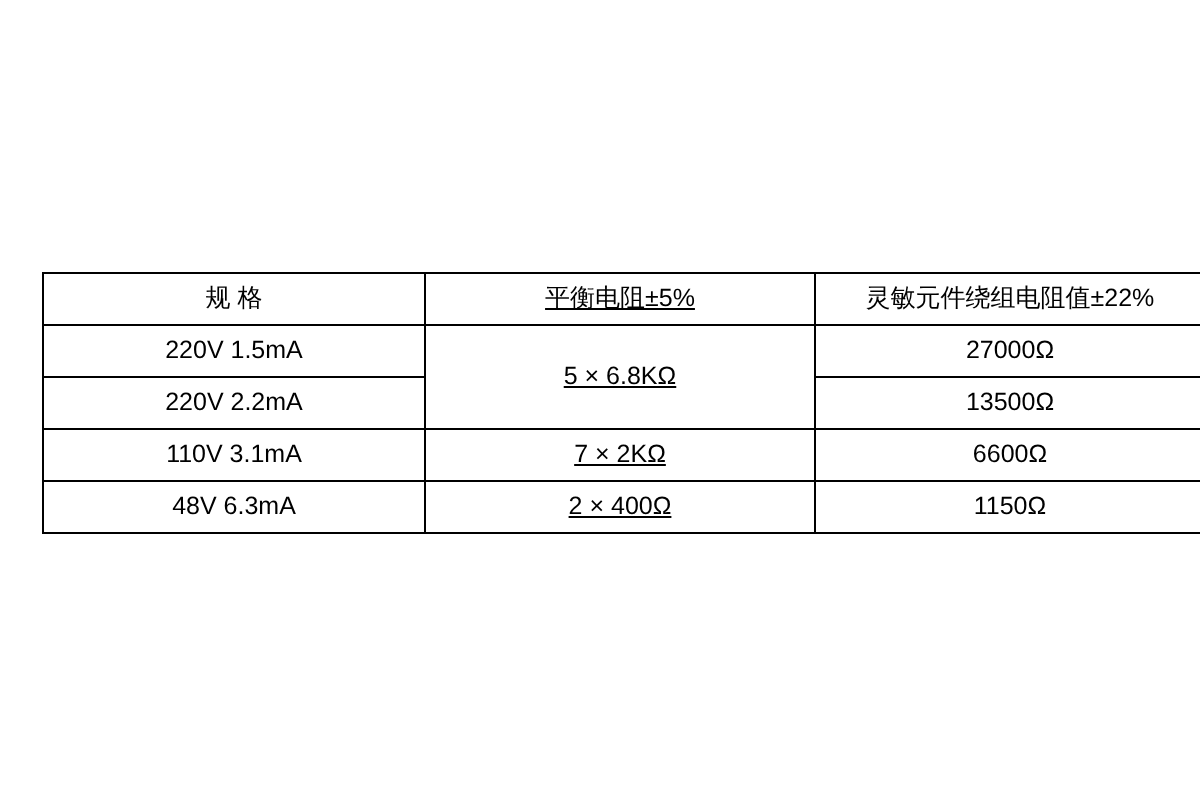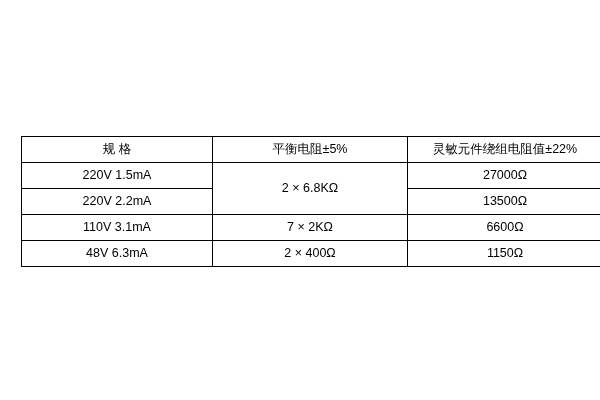--- a/index.html
+++ b/index.html
@@ -32,40 +32,40 @@
     text-align: center;
     vertical-align: middle;
     font-size: 12.5px;
     color: #000000;
     height: 25px;
     padding: 0;
     line-height: 1.2;
     font-family: "Liberation Sans", "DejaVu Sans", sans-serif;
   }
   .col-a { width: 190px; }
-  .col-b { width: 194px; }
+  .col-b { width: 194px; text-decoration: underline; }
   .col-c { width: 194px; }
   .hdr {
     font-size: 12.5px;
   }
 </style>
 </head>
 <body>
 
 <div class="page">
   <table class="spec-table">
     <tbody>
       <tr>
         <td class="col-a hdr">规  格</td>
         <td class="col-b hdr">平衡电阻±5%</td>
         <td class="col-c hdr">灵敏元件绕组电阻值±22%</td>
       </tr>
       <tr>
         <td class="col-a">220V  1.5mA</td>
-        <td class="col-b" rowspan="2">2 × 6.8KΩ</td>
+        <td class="col-b" rowspan="2">5 × 6.8KΩ</td>
         <td class="col-c">27000Ω</td>
       </tr>
       <tr>
         <td class="col-a">220V  2.2mA</td>
         <td class="col-c">13500Ω</td>
       </tr>
       <tr>
         <td class="col-a">110V  3.1mA</td>
         <td class="col-b">7 × 2KΩ</td>
         <td class="col-c">6600Ω</td>

